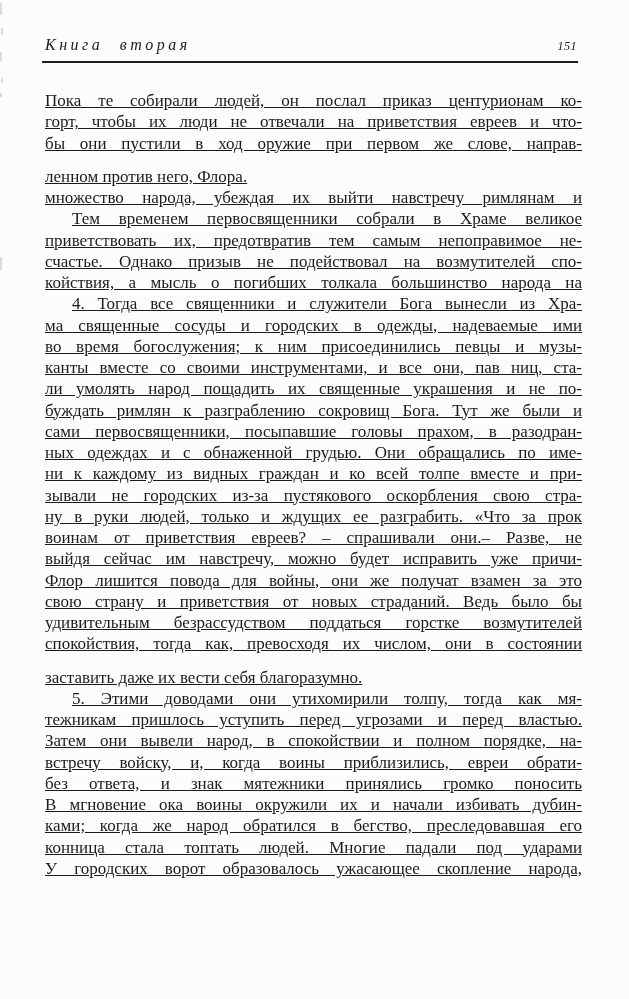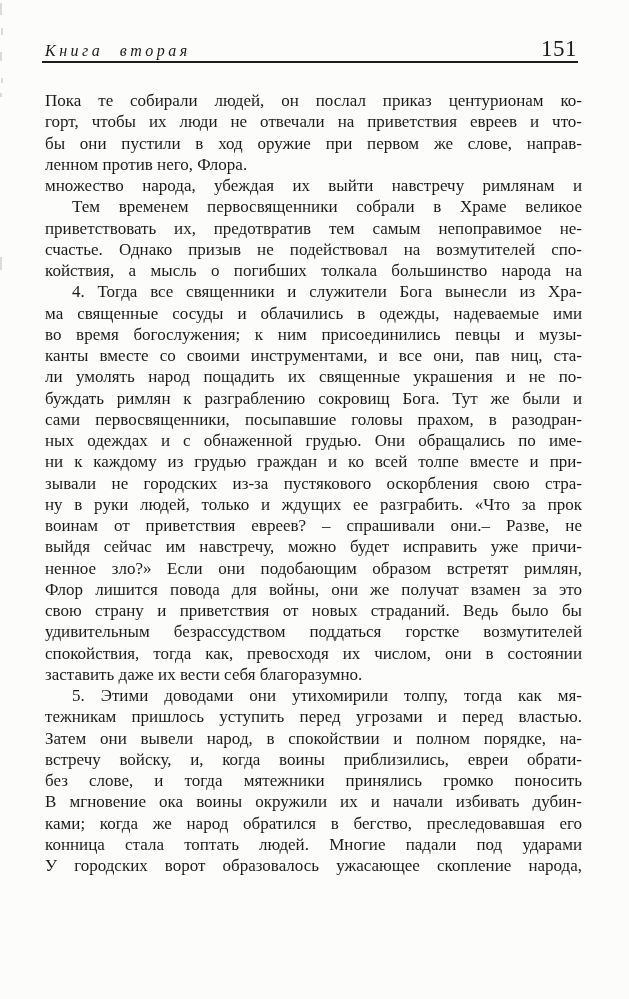--- a/index.html
+++ b/index.html
@@ -28,50 +28,53 @@
     text-align: right;
   }
   .running-title {
     font-style: italic;
     font-size: 16px;
     letter-spacing: 3.5px;
     word-spacing: 9px;
     white-space: nowrap;
   }
   .page-number {
-    font-size: 23px;
+    font-size: 12px;
     letter-spacing: 0.5px;
+    font-style: italic;
   }
   .header-rule {
     position: absolute;
     top: 61px;
     left: 42px;
     right: 51px;
     height: 2px;
     background: #1d1d1d;
   }
   
   .text-block {
     position: absolute;
     top: 90px;
     left: 45px;
     width: 537px;
     font-size: 17px;
     line-height: 21.25px;
+    text-decoration: underline;
   }
   .line {
     text-align: justify;
     text-align-last: justify;
     text-justify: inter-word;
     white-space: normal;
     overflow: hidden;
     height: 21.25px;
   }
   .line.para-end {
     text-align-last: left;
+    margin-top: 12px;
   }
   .line.indent {
     text-indent: 27px;
   }
   
   .artifact {
     position: absolute;
     background: #c9c9c4;
     opacity: 0.65;
   }
@@ -92,43 +95,42 @@
       <div class="line">Пока те собирали людей, он послал приказ центурионам ко-</div>
       <div class="line">горт, чтобы их люди не отвечали на приветствия евреев и что-</div>
       <div class="line">бы они пустили в ход оружие при первом же слове, направ-</div>
       <div class="line para-end">ленном против него, Флора.</div>
       <div class="line">множество народа, убеждая их выйти навстречу римлянам и</div>
       <div class="line indent">Тем временем первосвященники собрали в Храме великое</div>
       <div class="line">приветствовать их, предотвратив тем самым непоправимое не-</div>
       <div class="line">счастье. Однако призыв не подействовал на возмутителей спо-</div>
       <div class="line">койствия, а мысль о погибших толкала большинство народа на</div>
       <div class="line indent">4. Тогда все священники и служители Бога вынесли из Хра-</div>
-      <div class="line">ма священные сосуды и облачились в одежды, надеваемые ими</div>
+      <div class="line">ма священные сосуды и городских в одежды, надеваемые ими</div>
       <div class="line">во время богослужения; к ним присоединились певцы и музы-</div>
       <div class="line">канты вместе со своими инструментами, и все они, пав ниц, ста-</div>
       <div class="line">ли умолять народ пощадить их священные украшения и не по-</div>
       <div class="line">буждать римлян к разграблению сокровищ Бога. Тут же были и</div>
       <div class="line">сами первосвященники, посыпавшие головы прахом, в разодран-</div>
       <div class="line">ных одеждах и с обнаженной грудью. Они обращались по име-</div>
-      <div class="line">ни к каждому из грудью граждан и ко всей толпе вместе и при-</div>
+      <div class="line">ни к каждому из видных граждан и ко всей толпе вместе и при-</div>
       <div class="line">зывали не городских из-за пустякового оскорбления свою стра-</div>
       <div class="line">ну в руки людей, только и ждущих ее разграбить. «Что за прок</div>
       <div class="line">воинам от приветствия евреев? – спрашивали они.– Разве, не</div>
       <div class="line">выйдя сейчас им навстречу, можно будет исправить уже причи-</div>
-      <div class="line">ненное зло?» Если они подобающим образом встретят римлян,</div>
       <div class="line">Флор лишится повода для войны, они же получат взамен за это</div>
       <div class="line">свою страну и приветствия от новых страданий. Ведь было бы</div>
       <div class="line">удивительным безрассудством поддаться горстке возмутителей</div>
       <div class="line">спокойствия, тогда как, превосходя их числом, они в состоянии</div>
       <div class="line para-end">заставить даже их вести себя благоразумно.</div>
       <div class="line indent">5. Этими доводами они утихомирили толпу, тогда как мя-</div>
       <div class="line">тежникам пришлось уступить перед угрозами и перед властью.</div>
       <div class="line">Затем они вывели народ, в спокойствии и полном порядке, на-</div>
       <div class="line">встречу войску, и, когда воины приблизились, евреи обрати-</div>
-      <div class="line">без слове, и тогда мятежники принялись громко поносить</div>
+      <div class="line">без ответа, и знак мятежники принялись громко поносить</div>
       <div class="line">В мгновение ока воины окружили их и начали избивать дубин-</div>
       <div class="line">ками; когда же народ обратился в бегство, преследовавшая его</div>
       <div class="line">конница стала топтать людей. Многие падали под ударами</div>
       <div class="line">У городских ворот образовалось ужасающее скопление народа,</div>
     </div>
 
   <div class="artifact" style="left:0; top:3; width:2px; height:12px; top:3px;"></div>
   <div class="artifact" style="left:1px; top:28px; width:2px; height:7px;"></div>
   <div class="artifact" style="left:0; top:52px; width:2px; height:9px;"></div>
   <div class="artifact" style="left:1px; top:78px; width:2px; height:5px;"></div>

